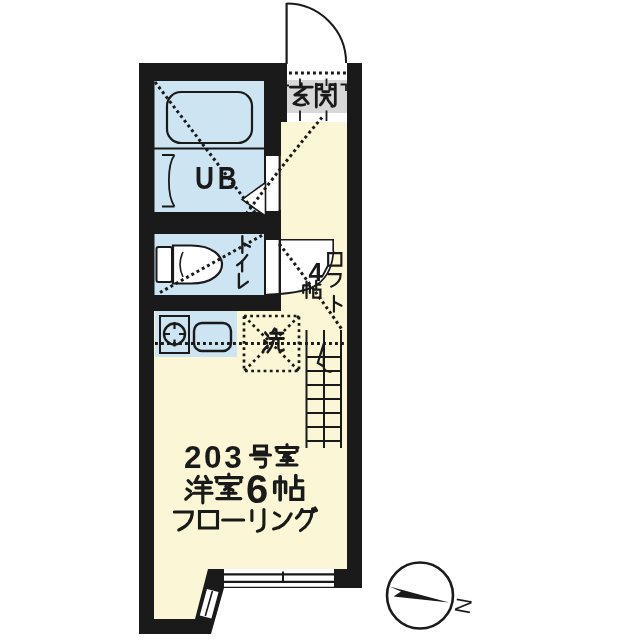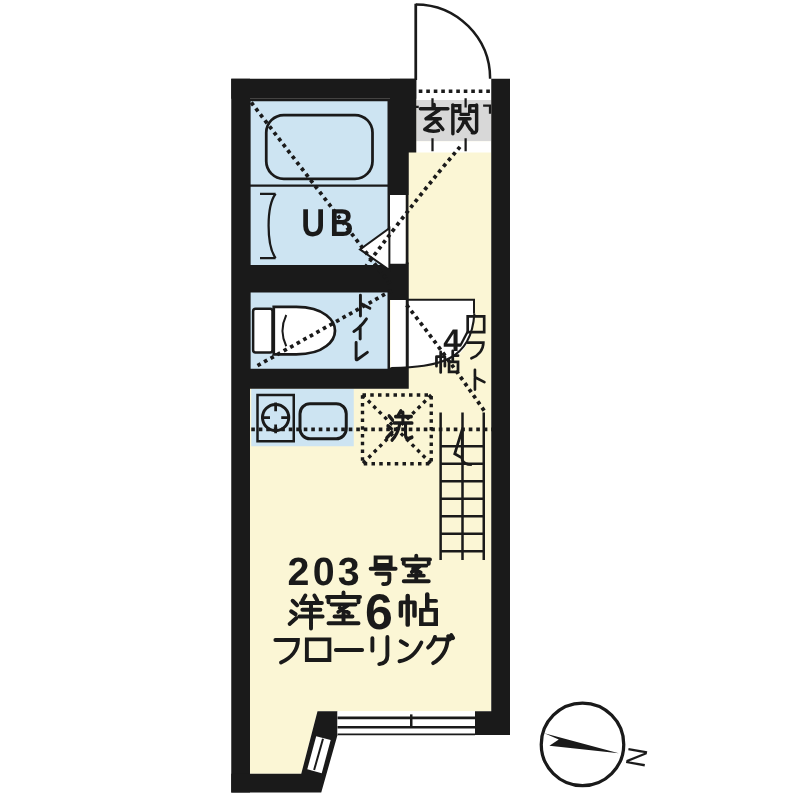--- a/index.html
+++ b/index.html
@@ -1,17 +1,17 @@
 <!DOCTYPE html>
 <html><head>
 <meta charset="utf-8">
 <style>
   html,body{margin:0;padding:0;background:#fff;}
   #stage{position:relative;width:528px;height:640px;background:#fff;overflow:hidden;
-         font-family:"Liberation Sans", sans-serif;padding-left:46px;}
+         font-family:"Liberation Sans", sans-serif;}
 </style>
 </head>
 <body>
 <div id="stage">
 <svg width="640" height="640" viewBox="0 0 640 640">
 <defs></defs>
 
 <rect x="0" y="0" width="640" height="640" fill="#ffffff"></rect>
 
 <path d="M154,79 L347,79 L347,569 L208,569 L195,619 L154,619 Z" fill="#fbf6d5"></path>

